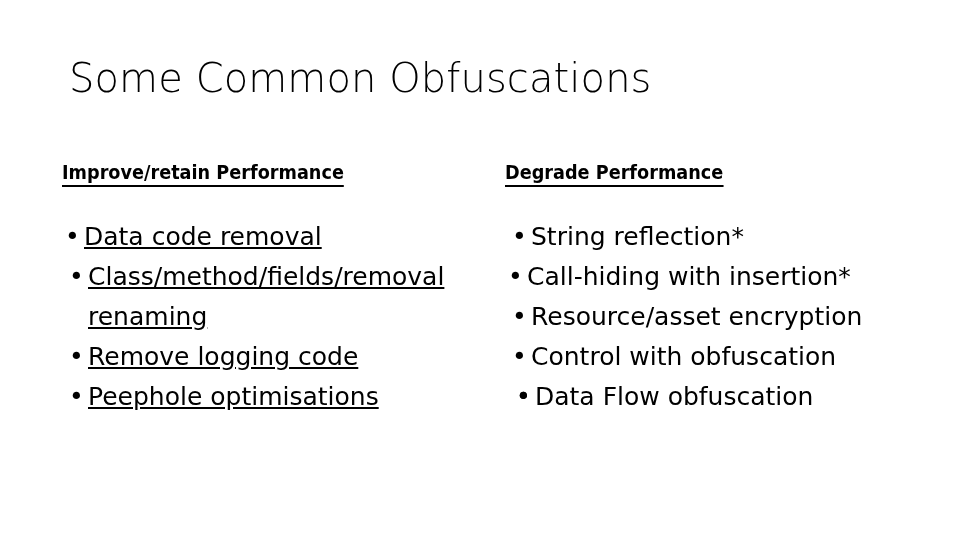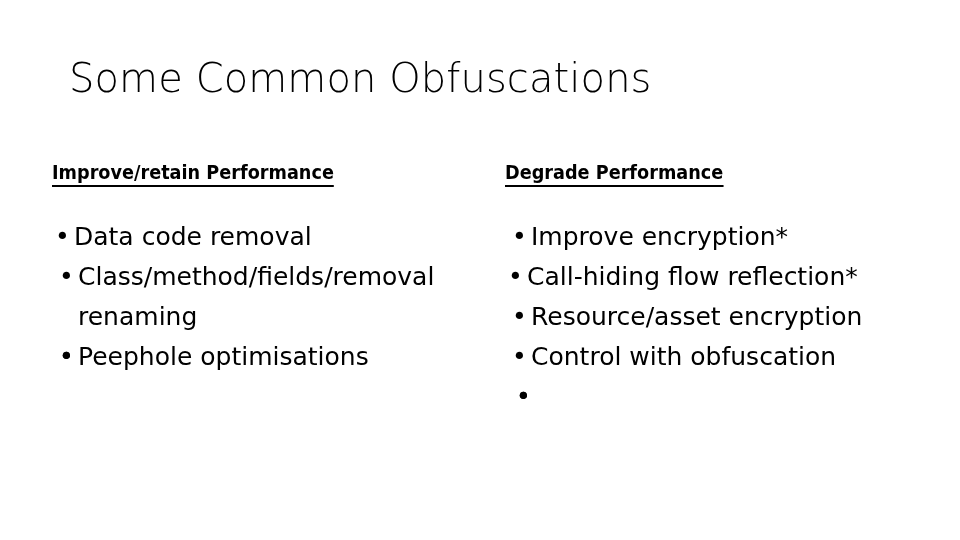--- a/index.html
+++ b/index.html
@@ -46,21 +46,21 @@
     position: absolute;
     left: 0;
     top: 160px;
     width: 960px;
   }
 
   .col {
     position: absolute;
     top: 0;
   }
-  .col-left  { left: 52px;  width: 400px; }
+  .col-left  { left: 62px;  width: 400px; text-decoration: underline; }
   .col-right { left: 493px; width: 400px; margin-left: 12px; }
 
   .col-header {
     display: inline-block;
     font-family: "DejaVu Sans", sans-serif;
     font-size: 19px;
     font-weight: bold;
     line-height: 24px;
     color: #000000;
     border-bottom: 2px solid #000000;
@@ -117,51 +117,53 @@
         <li class="bullet-item nudge-0">
           <span class="dot">•</span>
           <span>Data code removal</span>
         </li>
         <li class="bullet-item nudge-1">
           <span class="dot">•</span>
           <span>Class/method/fields/removal renaming</span>
         </li>
         <li class="bullet-item nudge-1">
           <span class="dot">•</span>
+          <span>Remove logging code</span>
         </li>
         <li class="bullet-item nudge-1">
           <span class="dot">•</span>
           <span>Peephole optimisations</span>
         </li>
       </ul>
     </div>
 
     <div class="col col-right">
       <div class="col-header">Degrade Performance</div>
 
       <ul class="bullet-list">
         <li class="bullet-item nudge-1">
           <span class="dot">•</span>
-          <span>Improve encryption*</span>
+          <span>String reflection*</span>
         </li>
         <li class="bullet-item nudge-0">
           <span class="dot">•</span>
-          <span>Call-hiding flow reflection*</span>
+          <span>Call-hiding with insertion*</span>
         </li>
         <li class="bullet-item nudge-1">
           <span class="dot">•</span>
           <span>Resource/asset encryption</span>
         </li>
         <li class="bullet-item nudge-1">
           <span class="dot">•</span>
           <span>Control with obfuscation</span>
         </li>
         <li class="bullet-item nudge-2">
           <span class="dot">•</span>
         </li>
         <li class="bullet-item nudge-2">
           <span class="dot">•</span>
+          <span>Data Flow obfuscation</span>
         </li>
       </ul>
     </div>
 
   </div>
 </div>
 
 </body></html>

